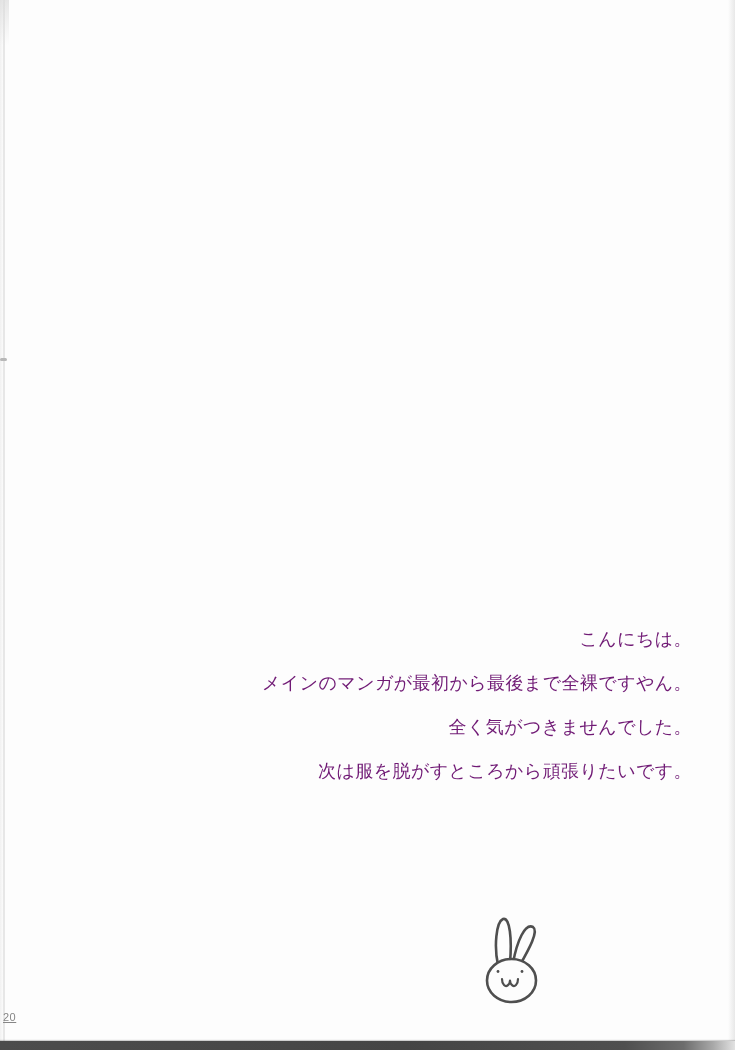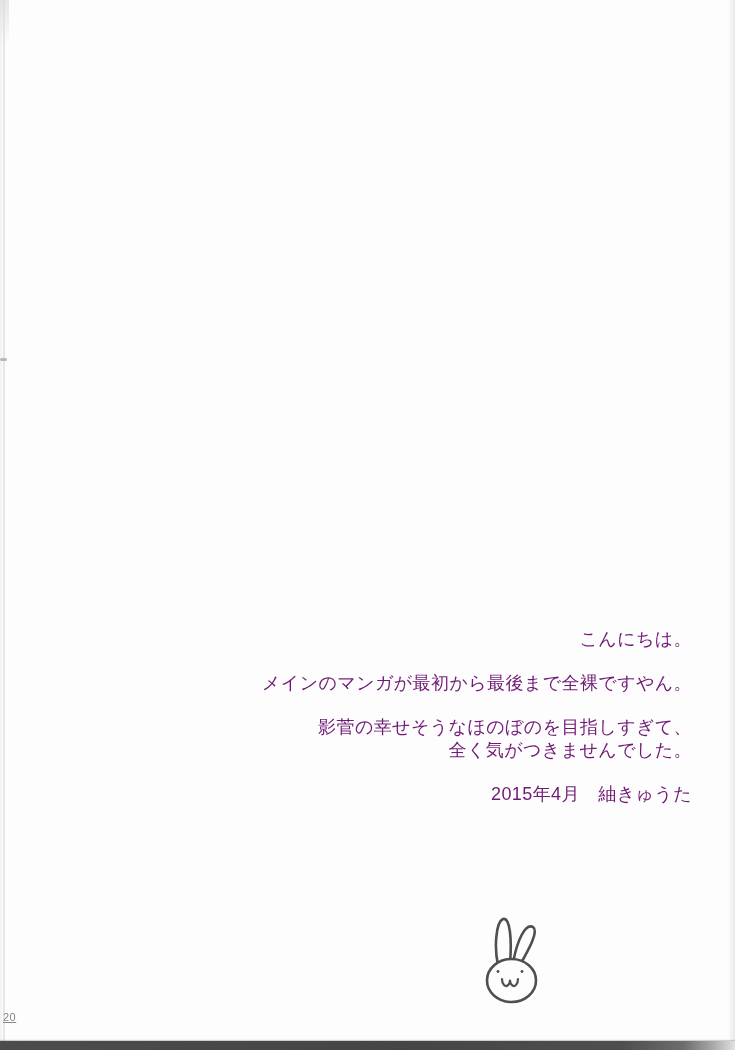--- a/index.html
+++ b/index.html
@@ -102,25 +102,24 @@
   <div class="page-number">20</div>
 
   <div class="afterword">
     <div class="para">
       <div class="line">こんにちは。</div>
     </div>
     <div class="para">
       <div class="line">メインのマンガが最初から最後まで全裸ですやん。</div>
     </div>
     <div class="para">
-      <div class="line">影菅の幸せそうなほのぼのを目指しすぎて、</div>
       <div class="line">全く気がつきませんでした。</div>
     </div>
     <div class="para">
-      <div class="line">2015年4月　紬きゅうた</div>
+      <div class="line">次は服を脱がすところから頑張りたいです。</div>
     </div>
   </div>
 
   <svg class="bunny" viewBox="0 0 60 96" xmlns="http://www.w3.org/2000/svg">
     <g fill="none" stroke="#4f4f4f" stroke-width="2.6" stroke-linecap="round" stroke-linejoin="round">
 
       <path d="M16,54 C12,36 14,11 21,8 C28,6 30,28 28,52"></path>
 
       <path d="M31,52 C35,30 43,12 51,16 C57,20 47,38 38,54"></path>
 

